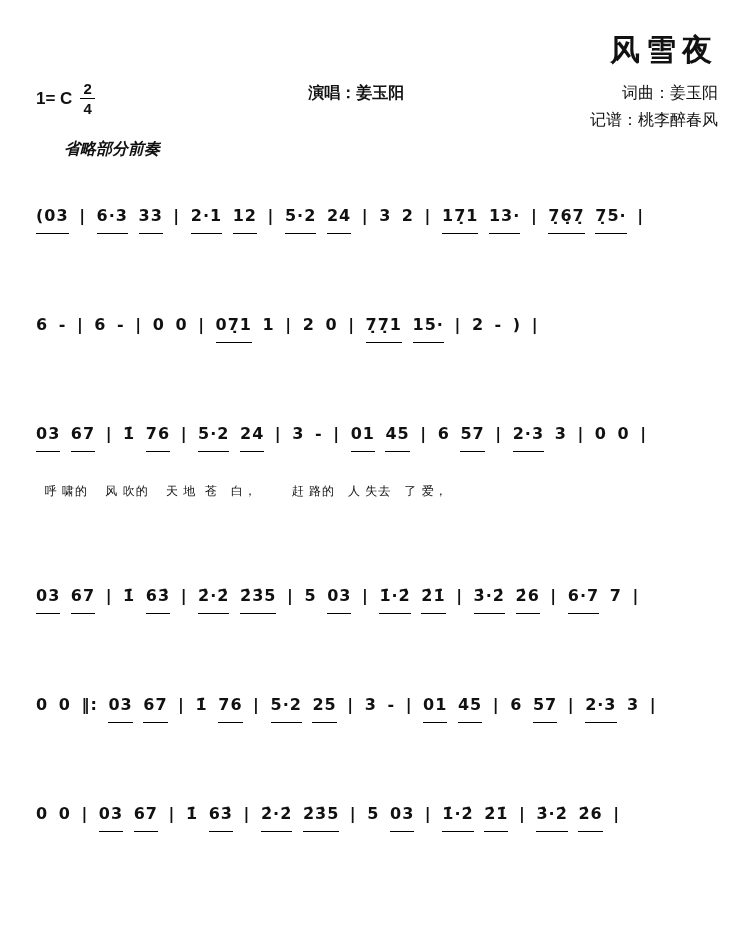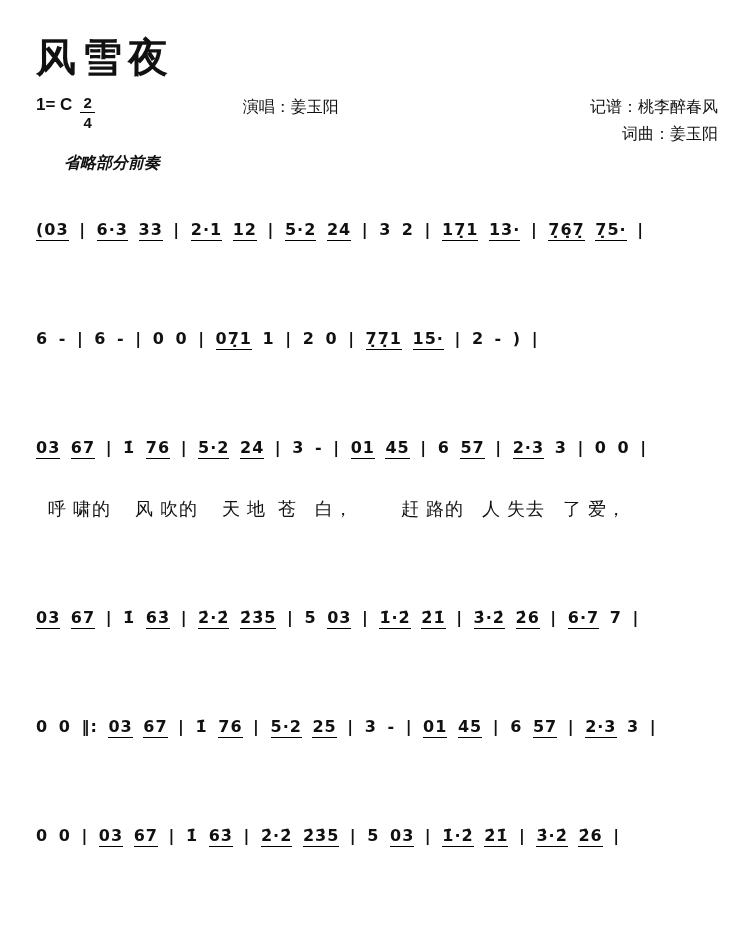--- a/index.html
+++ b/index.html
@@ -1,54 +1,54 @@
 <!DOCTYPE html>
 <html><head>
 <meta charset="utf-8">
 <style>
   html,body{margin:0;padding:0;background:#fff;}
   body{width:746px;height:945px;overflow:hidden;color:#111;
        font-family:"Liberation Sans","DejaVu Sans",sans-serif;}
   .page{padding:16px 28px 10px 36px;}
-  .title{text-align:left;font-size:40px;font-weight:bold;letter-spacing:6px;margin:14px 0 10px 0;}
+  .title{text-align:right;font-size:30px;font-weight:bold;letter-spacing:6px;margin:14px 0 10px 0;}
   .header-row{display:flex;align-items:flex-start;font-size:16px;margin-bottom:2px;}
-  .key-time{flex:1;display:flex;gap:8px;font-weight:bold;font-size:17px;}
+  .key-time{flex:1;display:flex;align-items:center;gap:8px;font-weight:bold;font-size:17px;}
   .frac{display:inline-flex;flex-direction:column;align-items:center;line-height:1;font-weight:bold;font-size:15px;}
   .frac .num{border-bottom:1.5px solid #000;padding:0 3px 2px;}
   .frac .den{padding-top:2px;}
-  .performer-col{flex:1.1;text-align:left;padding-top:2px;}
+  .performer-col{flex:1.1;text-align:center;padding-top:2px;font-weight:bold;}
   .credit-col{flex:1.2;text-align:right;padding-top:2px;}
   .credit-col div{margin-bottom:6px;}
   .intro-note{font-size:16px;font-style:italic;font-weight:bold;margin:2px 0 8px 28px;}
   .score{margin-top:2px;}
   .score-line{position:relative;margin:0 0 13px 0;white-space:pre;}
   .notes{font-size:16px;font-weight:bold;letter-spacing:1px;word-spacing:4px;line-height:1.5;
          font-family:"DejaVu Sans",sans-serif;}
-  .notes .beam{border-bottom:1.6px solid #000;padding-bottom:1px;}
-  .lyrics{font-size:18px;letter-spacing:1px;line-height:1.35;margin-top:1px;}
+  .notes .beam{border-bottom:1.6px solid #000;padding-bottom:8px;}
+  .lyrics{font-size:12px;letter-spacing:1px;line-height:1.35;margin-top:1px;}
 </style>
 </head>
 <body>
 
 <div class="page">
 
   <div class="title">风雪夜</div>
 
   <div class="header-row">
     <div class="key-time">
       <span>1= C</span>
       <span class="frac">
         <span class="num">2</span>
         <span class="den">4</span>
       </span>
     </div>
     <div class="performer-col">演唱：姜玉阳</div>
     <div class="credit-col">
+      <div>词曲：姜玉阳</div>
       <div>记谱：桃李醉春风</div>
-      <div>词曲：姜玉阳</div>
     </div>
   </div>
 
   <div class="intro-note">省略部分前奏</div>
 
   <div class="score">
 
     <div class="score-line">
       <div class="notes"><span class="beam">(03</span> <span>|</span> <span class="beam">6·3</span> <span class="beam">33</span> <span>|</span> <span class="beam">2·1</span> <span class="beam">12</span> <span>|</span> <span class="beam">5·2</span> <span class="beam">24</span> <span>|</span> <span>3</span> <span>2</span> <span>|</span> <span class="beam">17̣1</span> <span class="beam">13·</span> <span>|</span> <span class="beam">7̣6̣7̣</span> <span class="beam">7̣5·</span> <span>|</span></div>
     </div>

